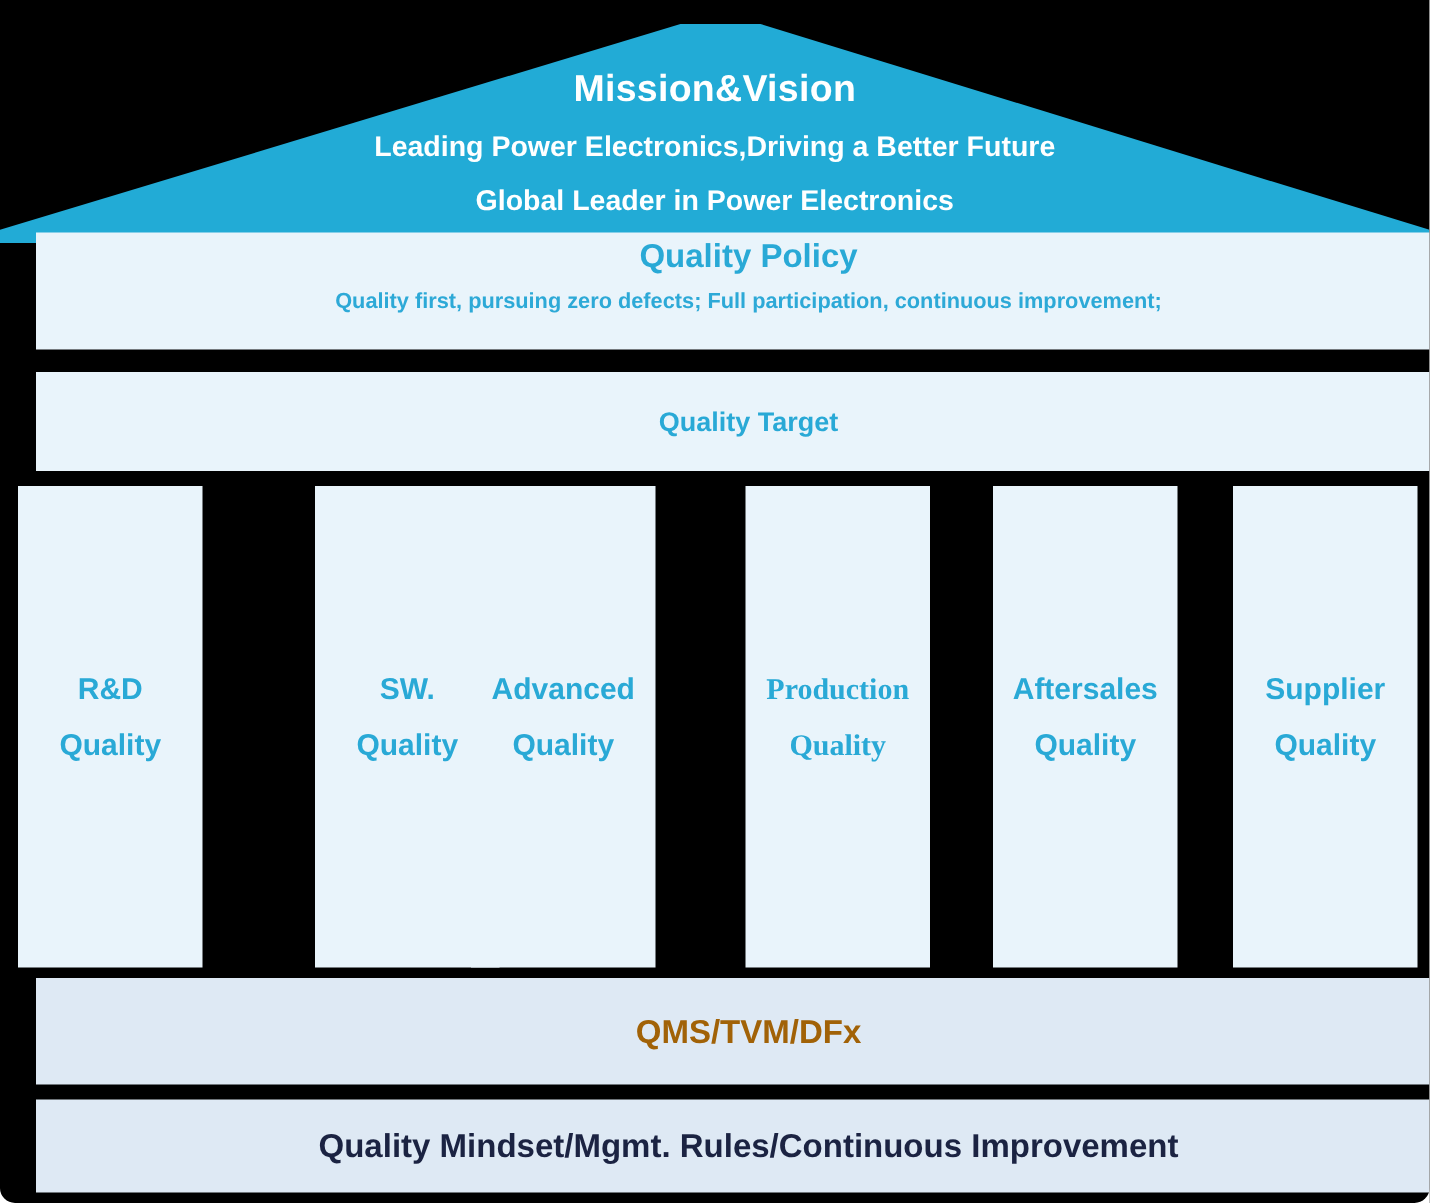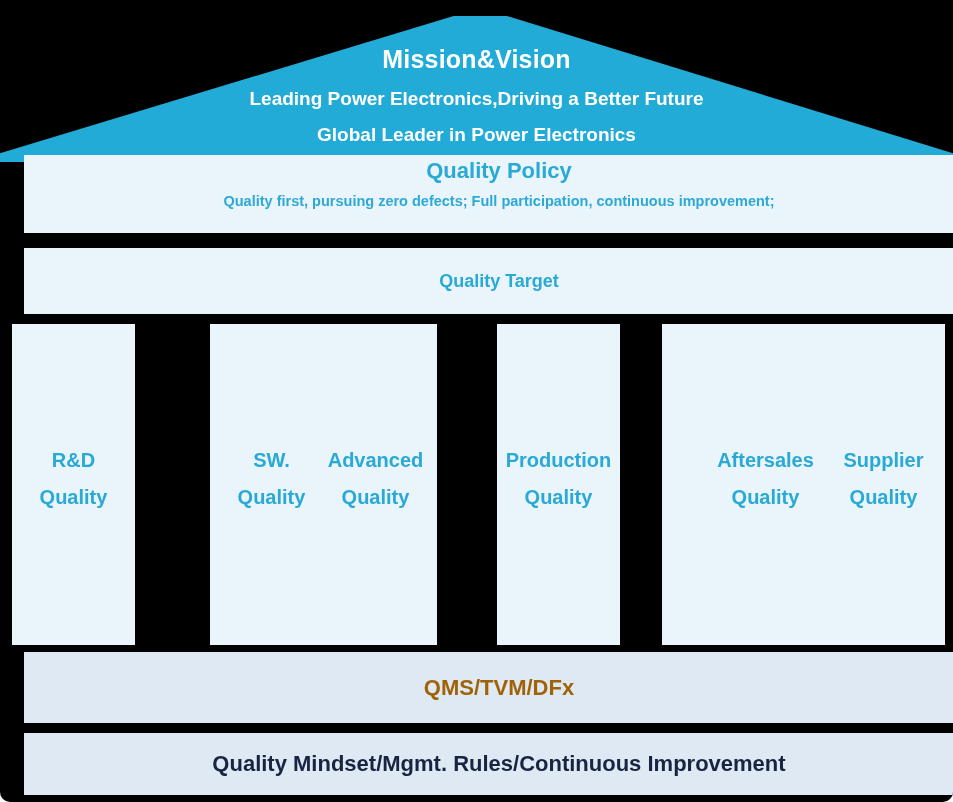--- a/index.html
+++ b/index.html
@@ -49,22 +49,22 @@
     background: #E9F4FB;
     display: flex; flex-direction: column;
     justify-content: center;
     font-size: 20px; line-height: 37px;
     color: #29A9D6;
     text-align: center;
   }
   .pillar-1 { left: 12px; }
   .pillar-2 { left: 167px; margin-left: 43px; }
   .pillar-3 { left: 314px; }
-  .pillar-4 { left: 497px; }
-  .pillar-5 { left: 662px; padding-left: 42px; }
+  .pillar-4 { left: 497px; font-family: Liberation Serif, serif; }
+  .pillar-5 { left: 662px; }
   .pillar-6 { left: 822px; }
   .pillar span { transform: translateY(-6px); }
   
   .qms {
     top: 652px; height: 71px;
     display: flex; align-items: center; justify-content: center;
     font-size: 22px; color: #a16207;
   }
   .foundation {
     top: 733px; height: 62px;

